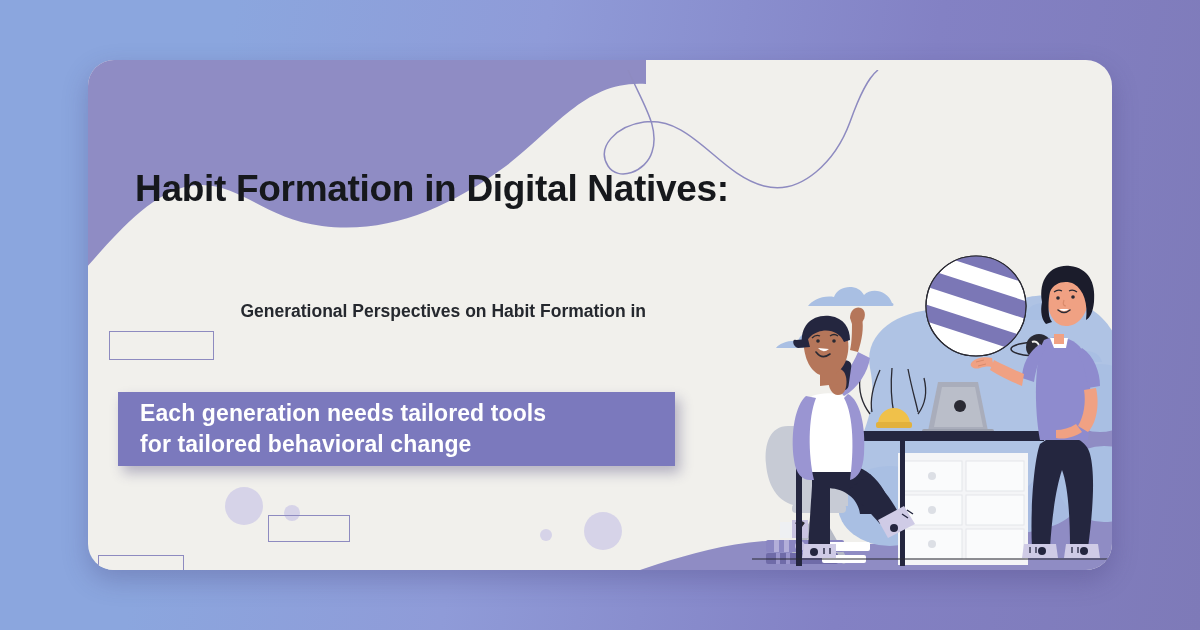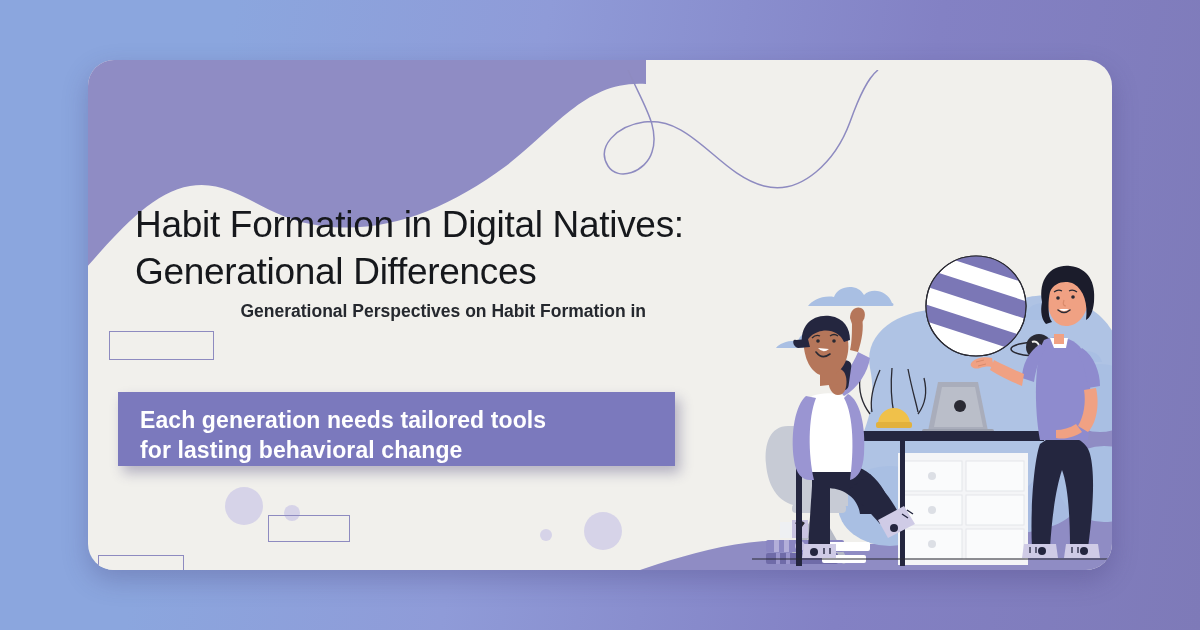--- a/index.html
+++ b/index.html
@@ -21,32 +21,31 @@
   #wave-br { right:-2px; bottom:-2px; width:520px; height:190px; }
 
   
   .deco-circle { position:absolute; border-radius:50%; background:#d6d3e8; }
   .deco-rect { position:absolute; border:1.6px solid #8e8bc0; background:transparent; }
   #swirl { position:absolute; left:500px; top:10px; width:300px; height:160px; }
 
   
   #title {
     position:absolute; left:135px; top:166px; width:700px;
-    font-size:37px; font-weight:normal; line-height:1.26; color:#16181c;
+    font-size:37px; font-weight:bold; line-height:1.26; color:#16181c;
     letter-spacing:-.3px;
-    margin-top:36px;
   }
   #subtitle {
     position:absolute; left:136px; top:299px; width:510px;
     font-size:17.5px; font-weight:bold; line-height:1.42; color:#25282e;text-align:right;
   }
   #banner {
     position:absolute; left:118px; top:392px; width:557px; height:74px;
     background:#7b79bd; box-shadow:5px 7px 12px rgba(60,55,110,.33);
-    display:flex; align-items:flex-end;
+    display:flex; align-items:center;
   }
   #banner-text {
     padding:0 0 0 22px; color:#ffffff; font-size:23px; font-weight:bold;
     line-height:1.33; letter-spacing:.1px;
   }
 
   
   #illo { position:absolute; left:664px; top:188px; width:400px; height:322px; }
 </style>
 </head>
@@ -254,25 +253,24 @@
     </g>
 
     <line x1="0" y1="311" x2="400" y2="311" stroke="#2a2a33" stroke-width="1.2"></line>
   </svg>
 
   <div style="position:absolute;left:0;top:0;width:100%;height:100%;pointer-events:none;"></div>
 </div>
 
 <h1 id="title">
   <span>Habit Formation in Digital Natives:</span><br>
-  <span>Generational Differences</span>
 </h1>
 
 <p id="subtitle">
   <span>Generational Perspectives on Habit Formation in</span><br>
 </p>
 
 <div id="banner">
   <div id="banner-text">
     <span>Each generation needs tailored tools</span><br>
-    <span>for lasting behavioral change</span>
+    <span>for tailored behavioral change</span>
   </div>
 </div>
 
 </body></html>

